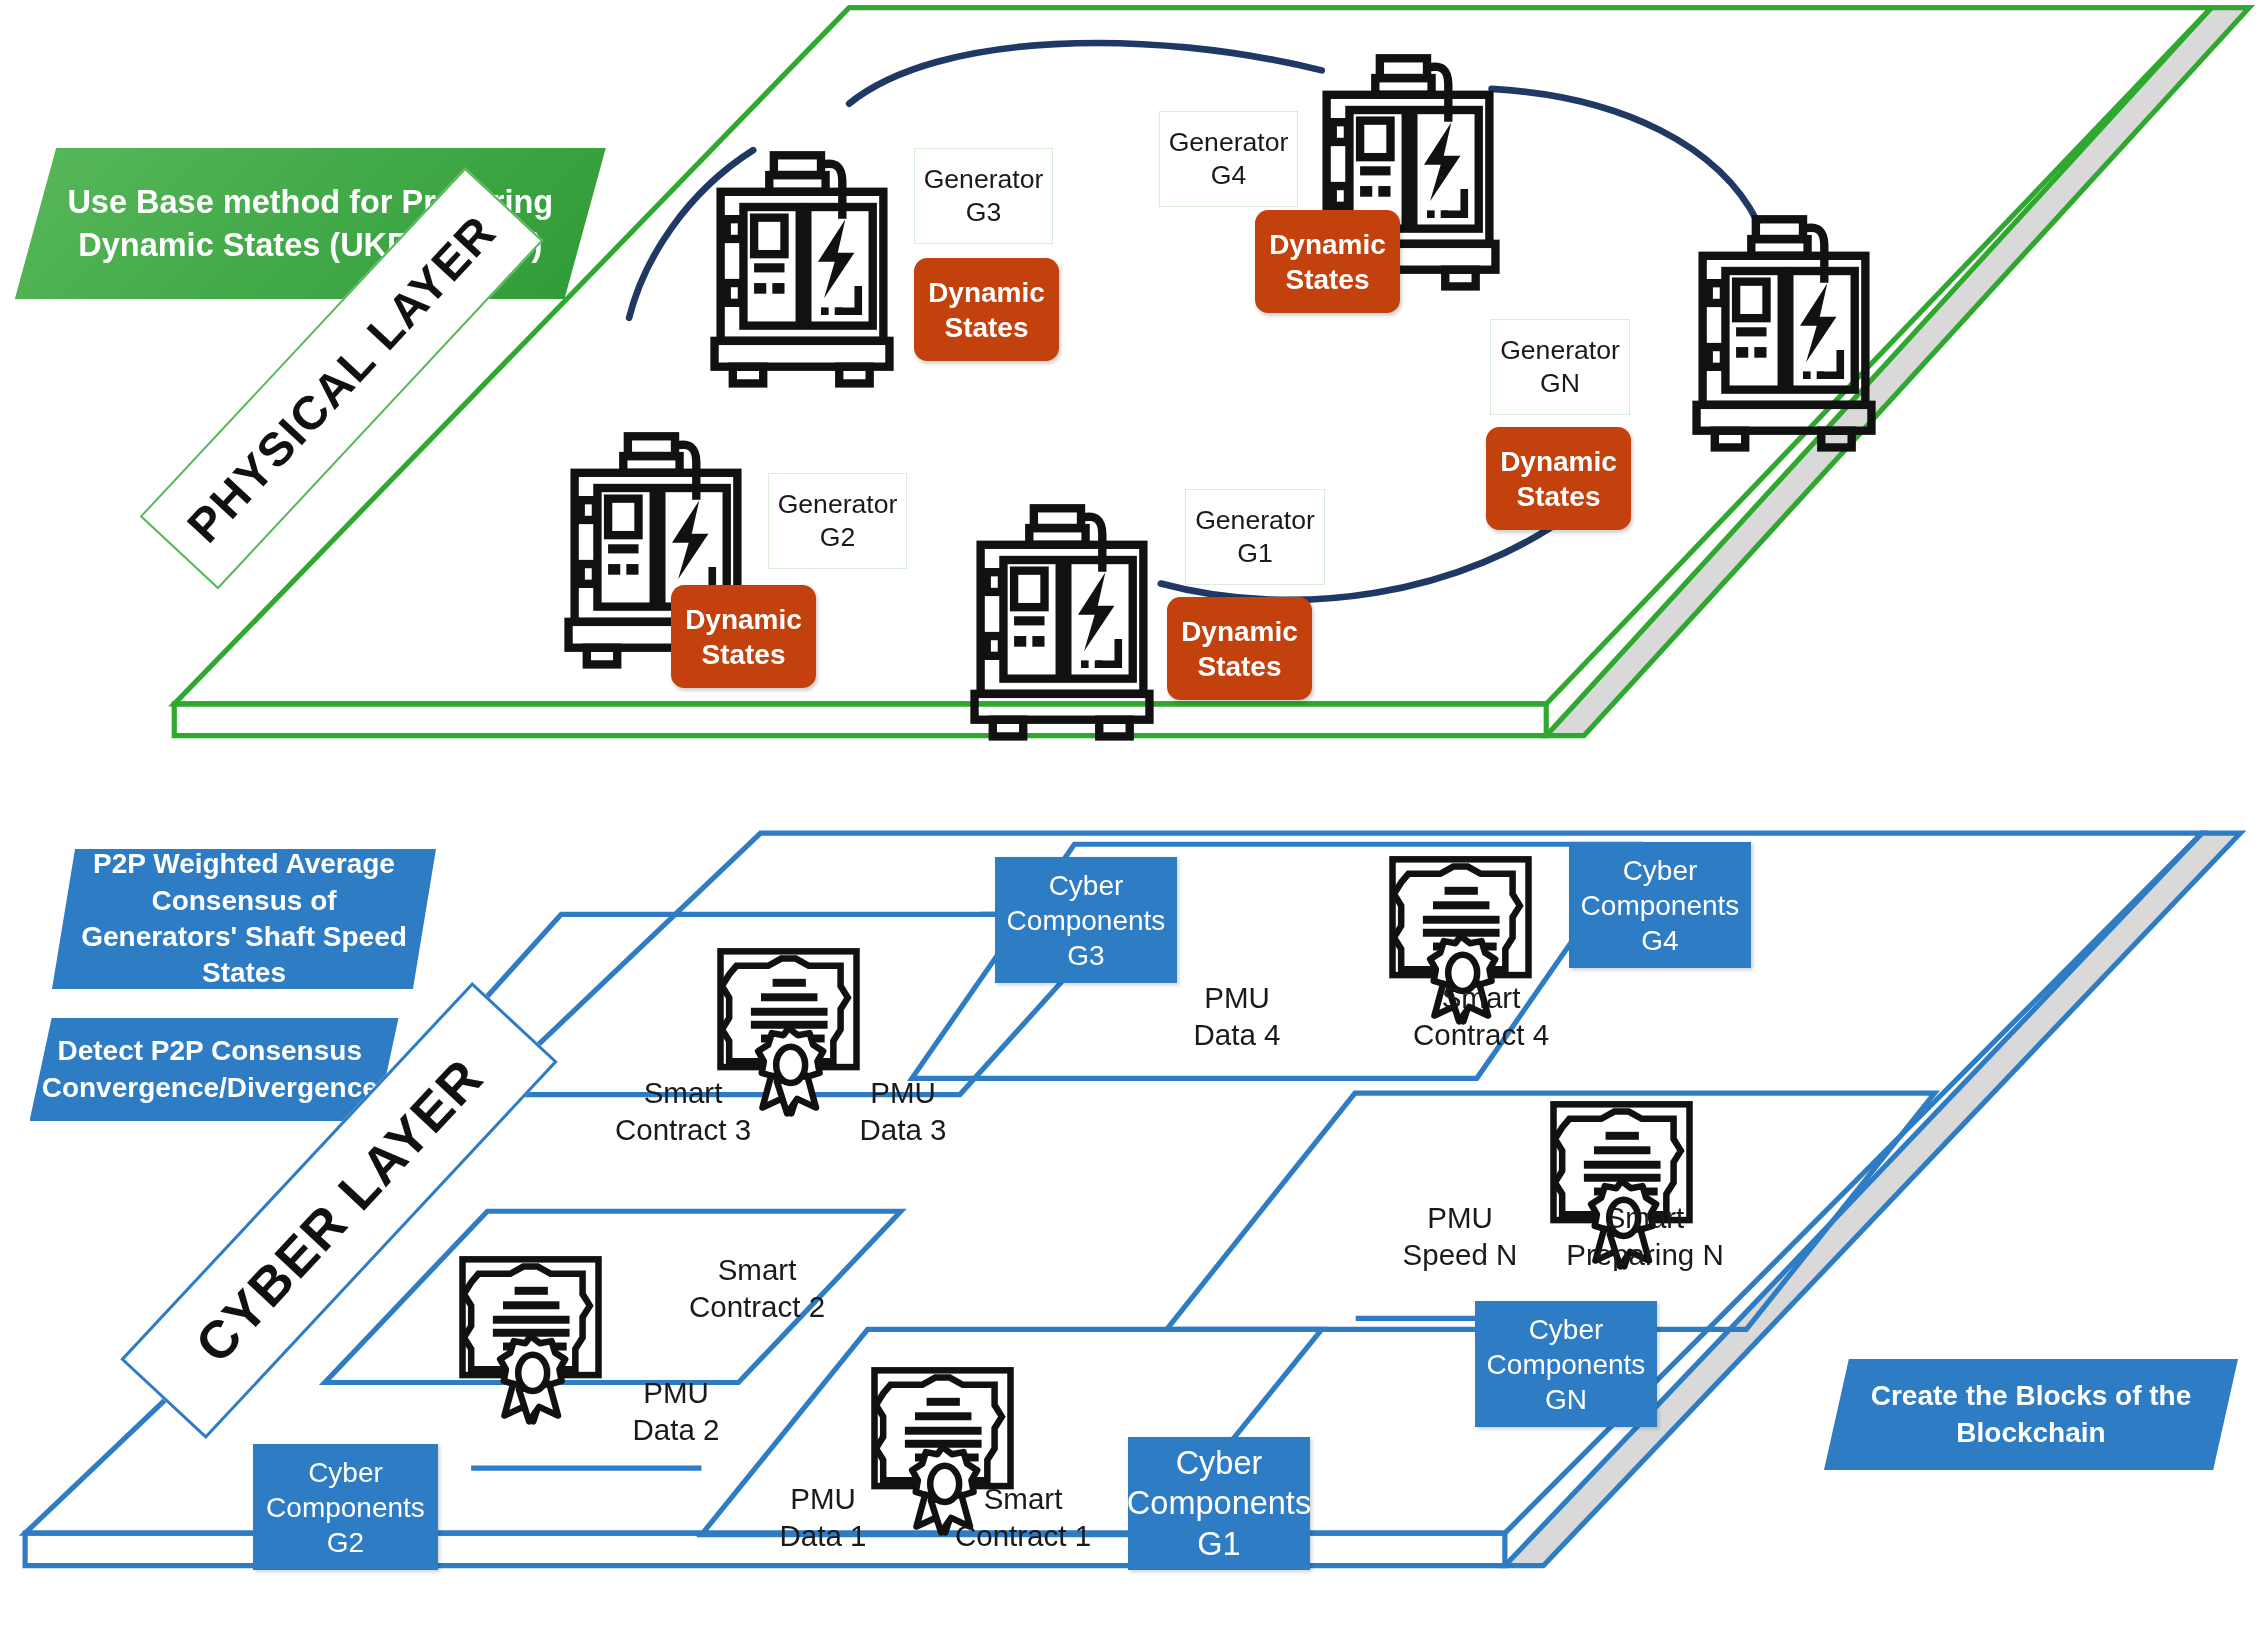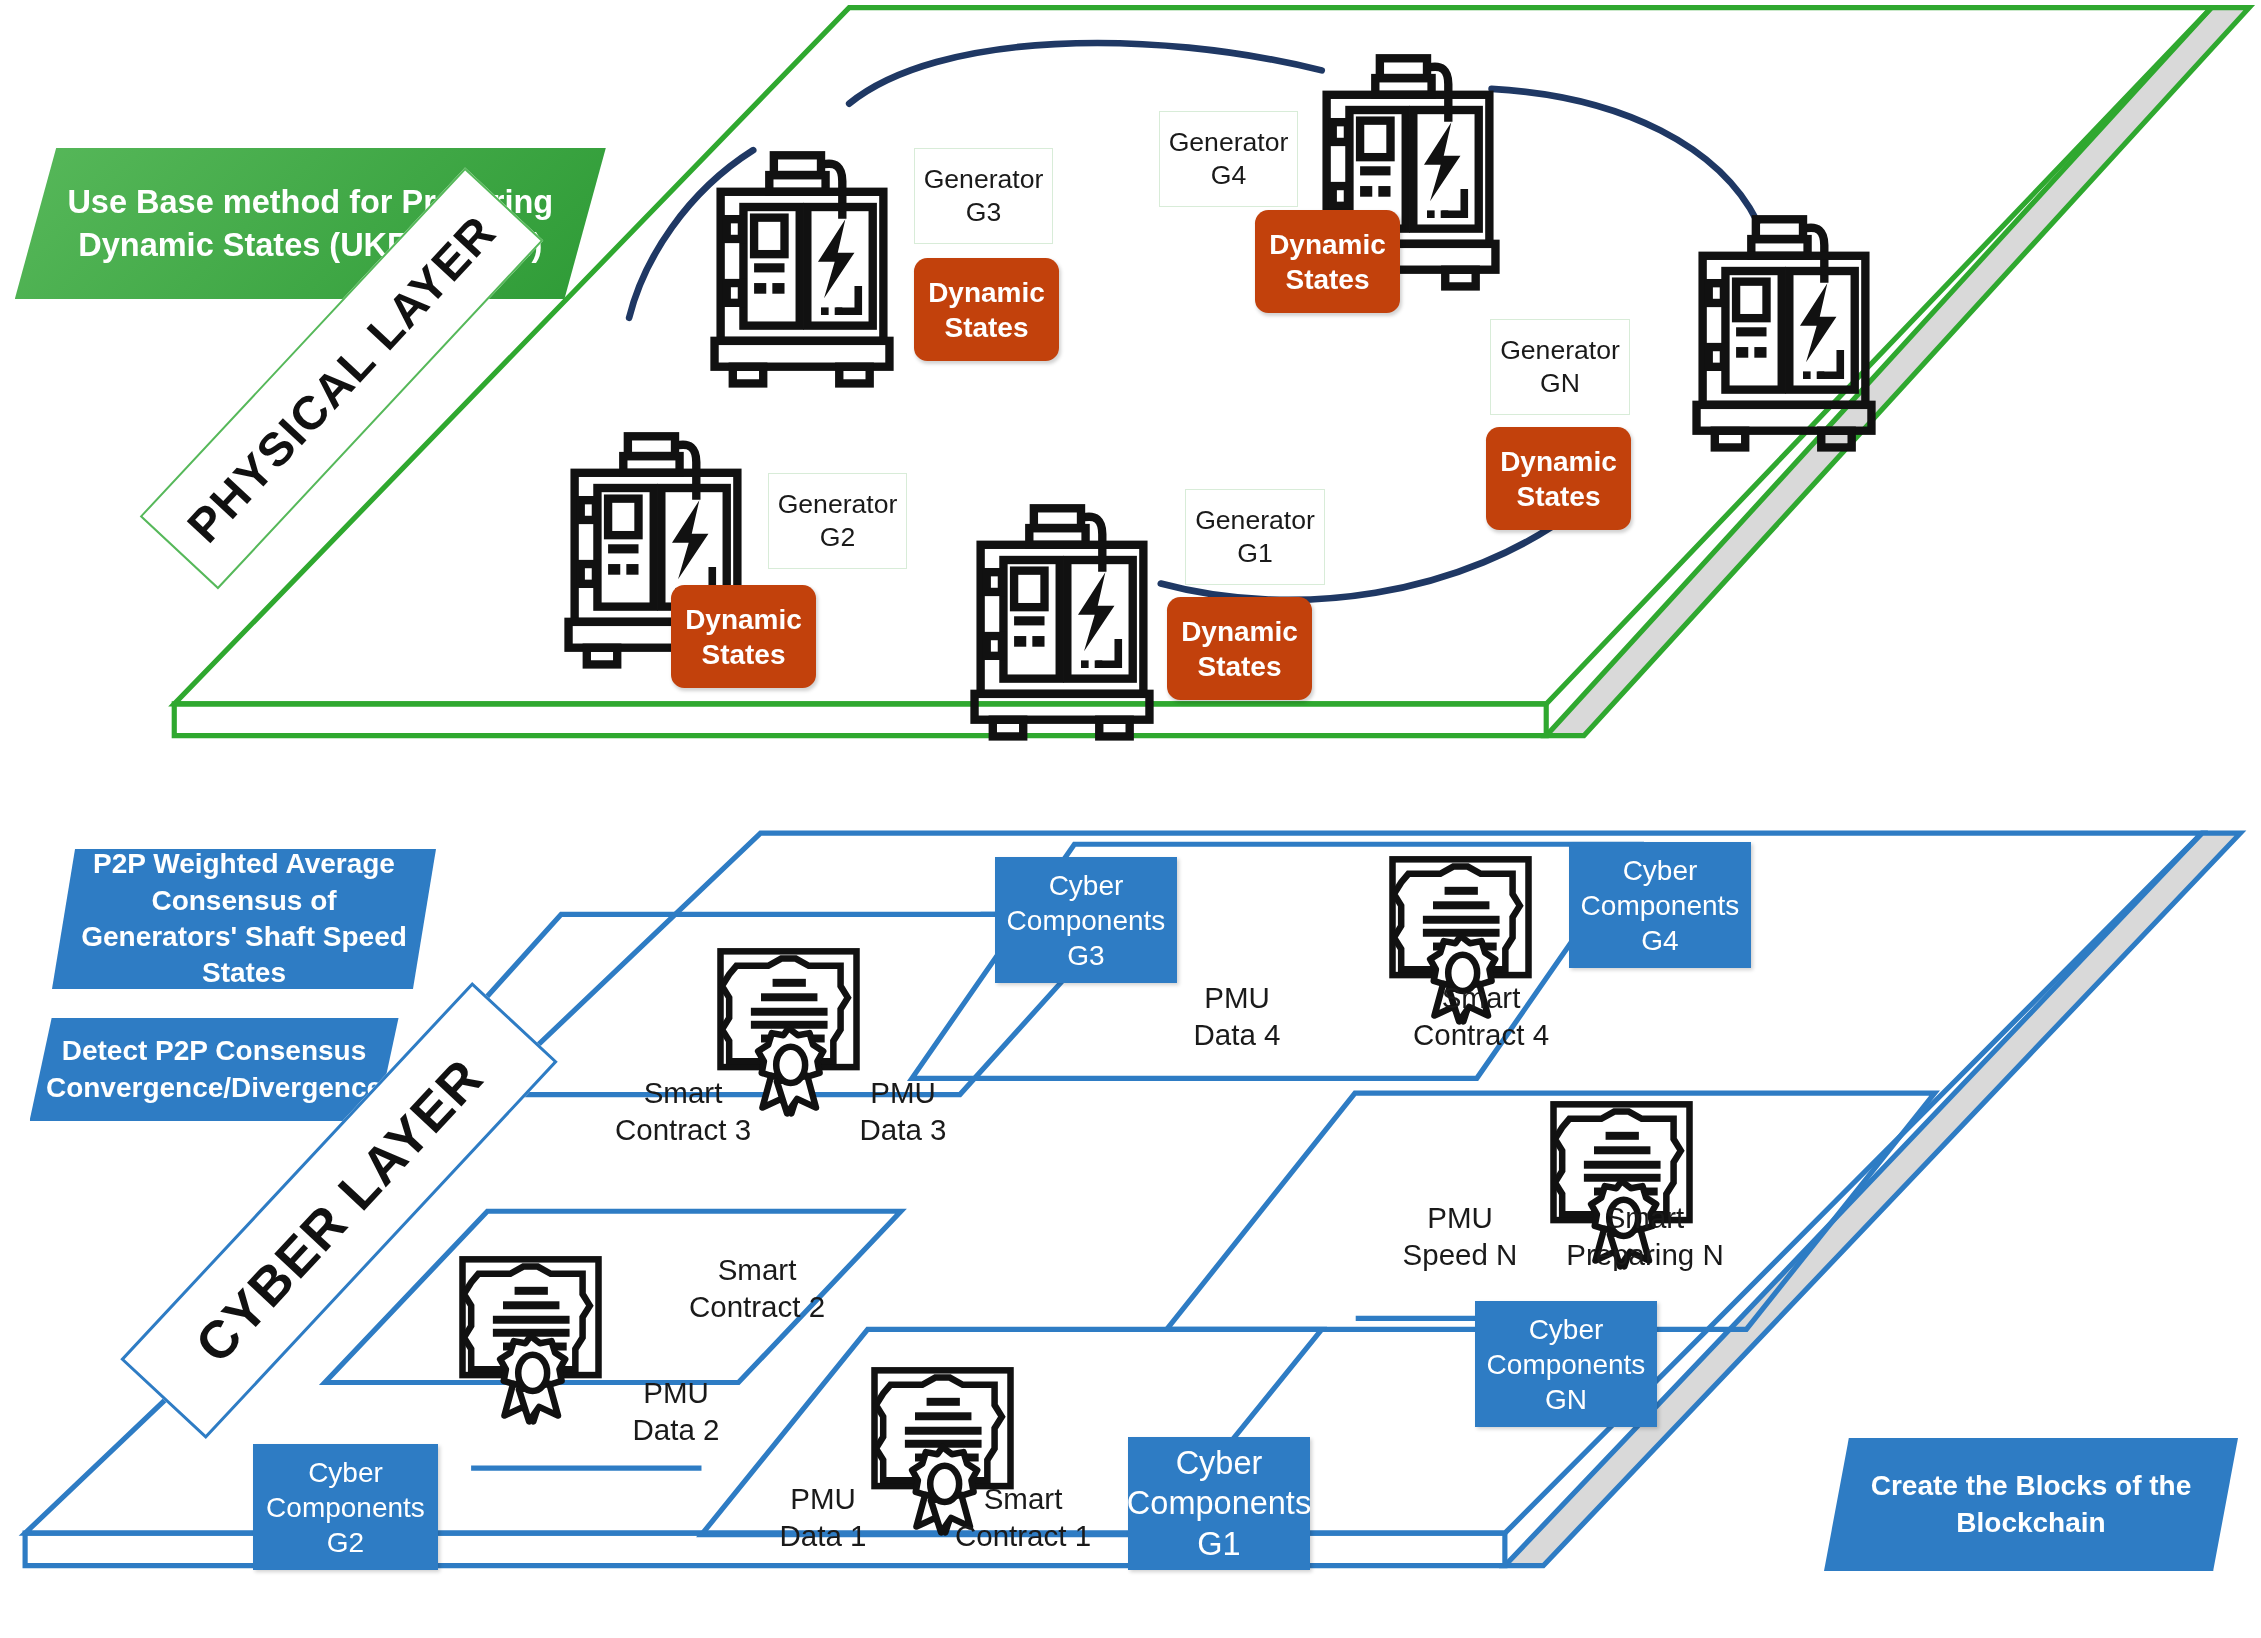--- a/index.html
+++ b/index.html
@@ -28,21 +28,21 @@
 
   
   .par{position:absolute;box-sizing:border-box;display:flex;align-items:center;justify-content:center;
        text-align:center;line-height:1.3;color:#fff;font-weight:bold;
        box-shadow:2.2px 3px 4.4px rgba(0,0,0,.20);}
   .par-green{background:linear-gradient(135deg,#57b85a 0%,#2e9b36 100%);
              -webkit-clip-path:polygon(7% 0,100% 0,93% 100%,0 100%);
              clip-path:polygon(7% 0,100% 0,93% 100%,0 100%);font-size:32.5px;}
   .par-blue{background:#2E7CC4;
             -webkit-clip-path:polygon(6% 0,100% 0,94% 100%,0 100%);
-            clip-path:polygon(6% 0,100% 0,94% 100%,0 100%);font-size:28px;font-weight:bold;}
+            clip-path:polygon(6% 0,100% 0,94% 100%,0 100%);font-size:28px;font-weight:bold;justify-content:flex-end;}
 
   
   .banner{position:absolute;display:flex;align-items:center;justify-content:center;
           background:#ffffff;font-weight:bold;letter-spacing:1.5px;color:#111;}
   .banner.green{border:2.2px solid #56b85a;}
   .banner.blue{border:3px solid #2E7CC4;}
 
   .ico{position:absolute;}
   .nowrap{white-space:nowrap;}
 </style>
@@ -249,21 +249,21 @@
     <div style="padding:0 26.6px;">P2P Weighted Average Consensus of Generators' Shaft Speed States</div>
   </div>
   <div class="par par-blue" style="left:29.5px;top:1018px;width:369px;height:103px;">
     <div style="padding:0 20.7px;">Detect P2P Consensus Convergence/Divergence</div>
   </div>
 
   <div class="banner blue" style="left:81px;top:1152px;width:510px;height:111px;transform:rotate(-47deg);font-size:53px;">
     <span>CYBER LAYER</span>
   </div>
 
-  <div class="par par-blue" style="left:1824px;top:1438px;width:414px;height:133px;">
+  <div class="par par-blue" style="left:1824px;top:1359px;width:414px;height:111px;">
     <div style="padding:0 25px;">Create the Blocks of the Blockchain</div>
   </div>
 
   <div class="ico" style="left:716px;top:947px;">
     <svg width="145" height="170" viewBox="0 0 200 235">
         <use href="#cert-ico"></use>
       </svg>
   </div>
   <div class="ico" style="left:1388px;top:855px;">
     <svg width="145" height="170" viewBox="0 0 200 235">

